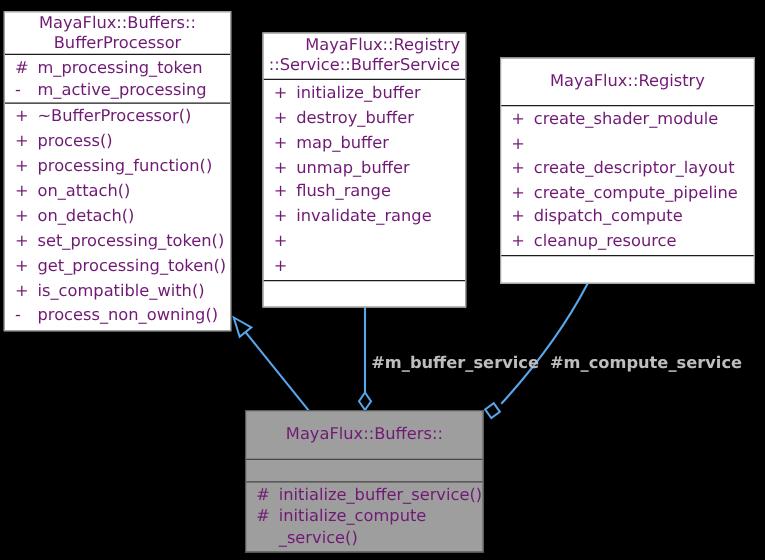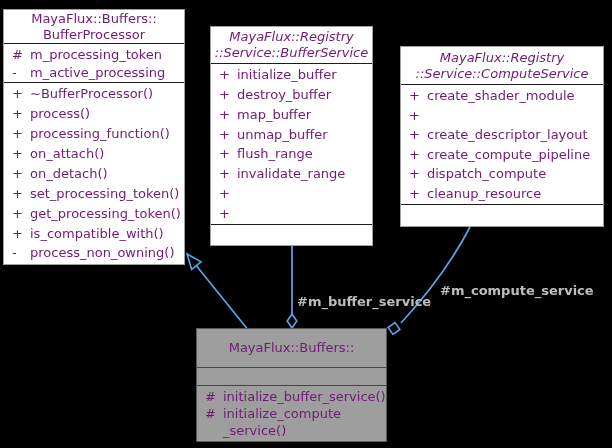--- a/index.html
+++ b/index.html
@@ -8,21 +8,21 @@
     font-family:"DejaVu Sans","Liberation Sans",sans-serif;overflow:hidden;
   }
   svg.edges{position:absolute;left:0;top:0;z-index:1;}
   .cls{
     position:absolute;z-index:2;background:#ffffff;border:1.5px solid #a0a0a0;
     box-sizing:border-box;display:flex;flex-direction:column;color:#701a75;
   }
   .cls .title{display:flex;flex-direction:column;justify-content:center;font-size:13px;line-height:16px;}
   .tw{width:max-content;margin:0 auto;max-width:100%;}
   .tw.center{text-align:center;}
-  .tw.leftblock{text-align:center;font-style:italic;}
+  .tw.leftblock{text-align:right;}
   .sect{border-top:1px solid #1c1c1c;display:flex;flex-direction:column;justify-content:space-around;padding:1px 0;box-sizing:border-box;}
   .row{display:flex;align-items:flex-start;font-size:13px;line-height:17px;padding-left:8px;padding-right:2px;}
   .vis{width:18px;flex:none;}
   .mname{white-space:pre-line;}
   
   #c0{left:3px;top:9px;width:182px;height:256px;}
   #c0 .title{height:33px;}
   #c0 .sect-attrs{height:39px;}
   #c0 .sect-methods{flex:1;}
   #c1{left:210px;top:26px;width:163px;height:220px;}
@@ -32,21 +32,21 @@
   #c2{left:400px;top:46px;width:204px;height:181px;}
   #c2 .title{height:37px;}
   #c2 .sect-methods{height:120px;}
   #c2 .sect-empty{flex:1;}
   #c3{left:196px;top:328px;width:191px;height:114px;background:#9e9e9e;border-color:#5a5a5a;}
   #c3 .title{height:38px;}
   #c3 .sect{border-top:1px solid #454545;}
   #c3 .sect-attrs{height:18px;}
   #c3 .sect-methods{flex:1;padding:2px 0;}
   .edge-label{position:absolute;z-index:3;color:#bdbdbd;font-size:13px;font-weight:bold;white-space:nowrap;}
-  #lbl-buffer{left:297px;top:283px;margin-top:11px;}
+  #lbl-buffer{left:297px;top:283px;}
   #lbl-compute{left:440px;top:283px;}
 </style>
 </head>
 <body>
 
 <div id="canvas">
 
   <svg class="edges" width="612" height="448" viewBox="0 0 612 448">
 
     <line x1="247" y1="328.5" x2="196.4" y2="265.7" stroke="#58a6ec" stroke-width="1.7"></line>
@@ -155,21 +155,20 @@
           <span class="vis">+</span>
         </div>
     </div>
     <div class="sect sect-empty"></div>
   </div>
 
   <div class="cls" id="c2">
     <div class="title">
       <div class="tw leftblock">
         <div>MayaFlux::Registry</div>
-        <div>::Service::ComputeService</div>
       </div>
     </div>
     <div class="sect sect-methods">
       <div class="row">
           <span class="vis">+</span>
           <span class="mname">create_shader_module</span>
         </div>
       <div class="row">
           <span class="vis">+</span>
         </div>

